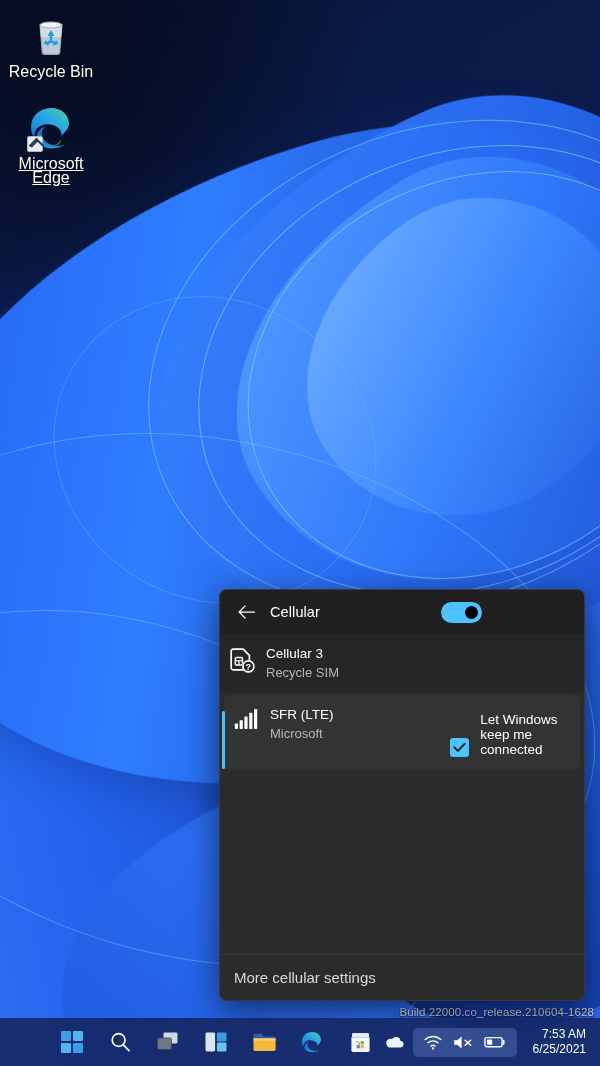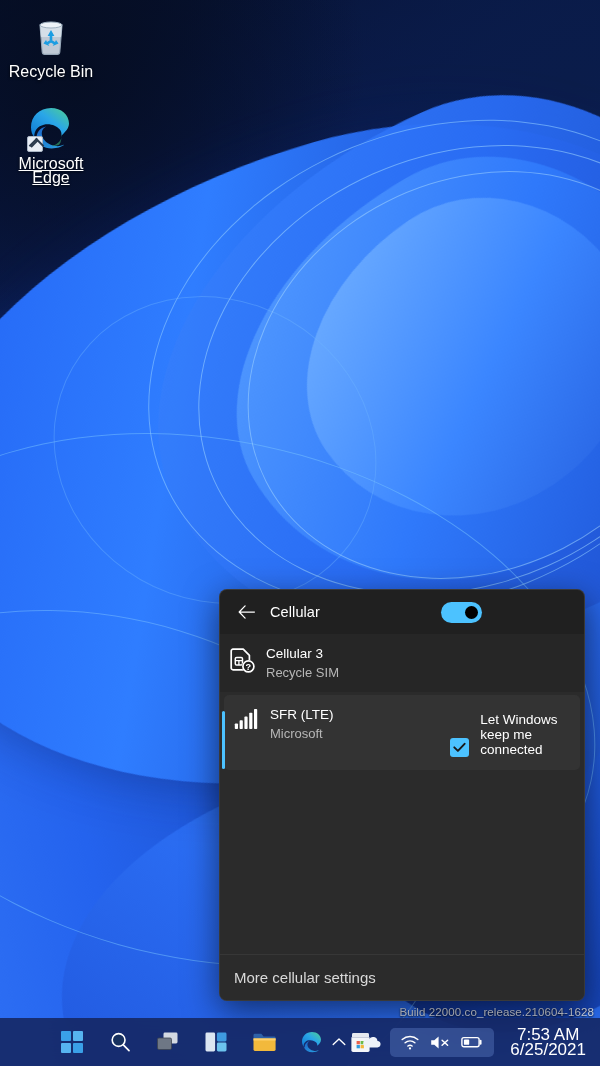--- a/index.html
+++ b/index.html
@@ -359,23 +359,23 @@
     gap: 11px;
     padding: 7px 11px;
     margin-left: 2px;
     border-radius: 5px;
     background: rgba(118, 152, 225, 0.30);
     cursor: pointer;
   }
   #clock {
     margin-left: 8px;
     padding: 4px 8px;
-    text-align: center;
+    text-align: right;
     color: #ffffff;
-    font-size: 17px;
+    font-size: 12px;
     line-height: 15px;
     cursor: pointer;
     border-radius: 4px;
   }
 </style>
 </head>
 <body>
 
 <div id="screen">
 

